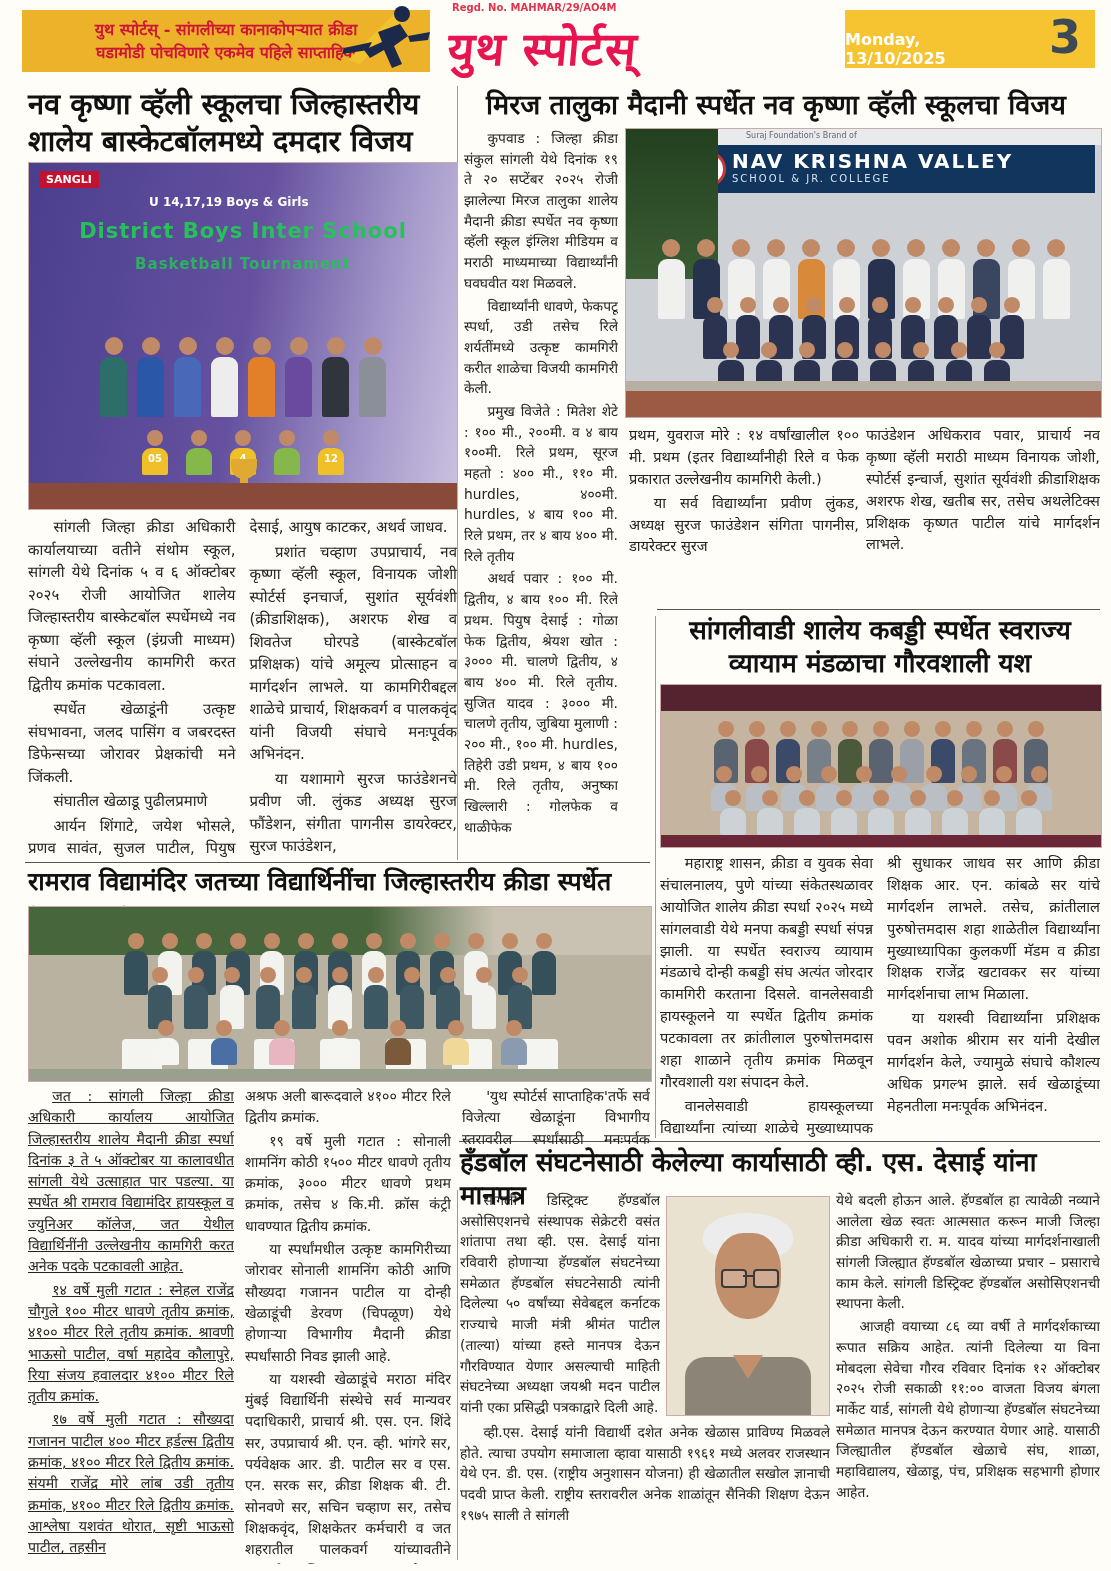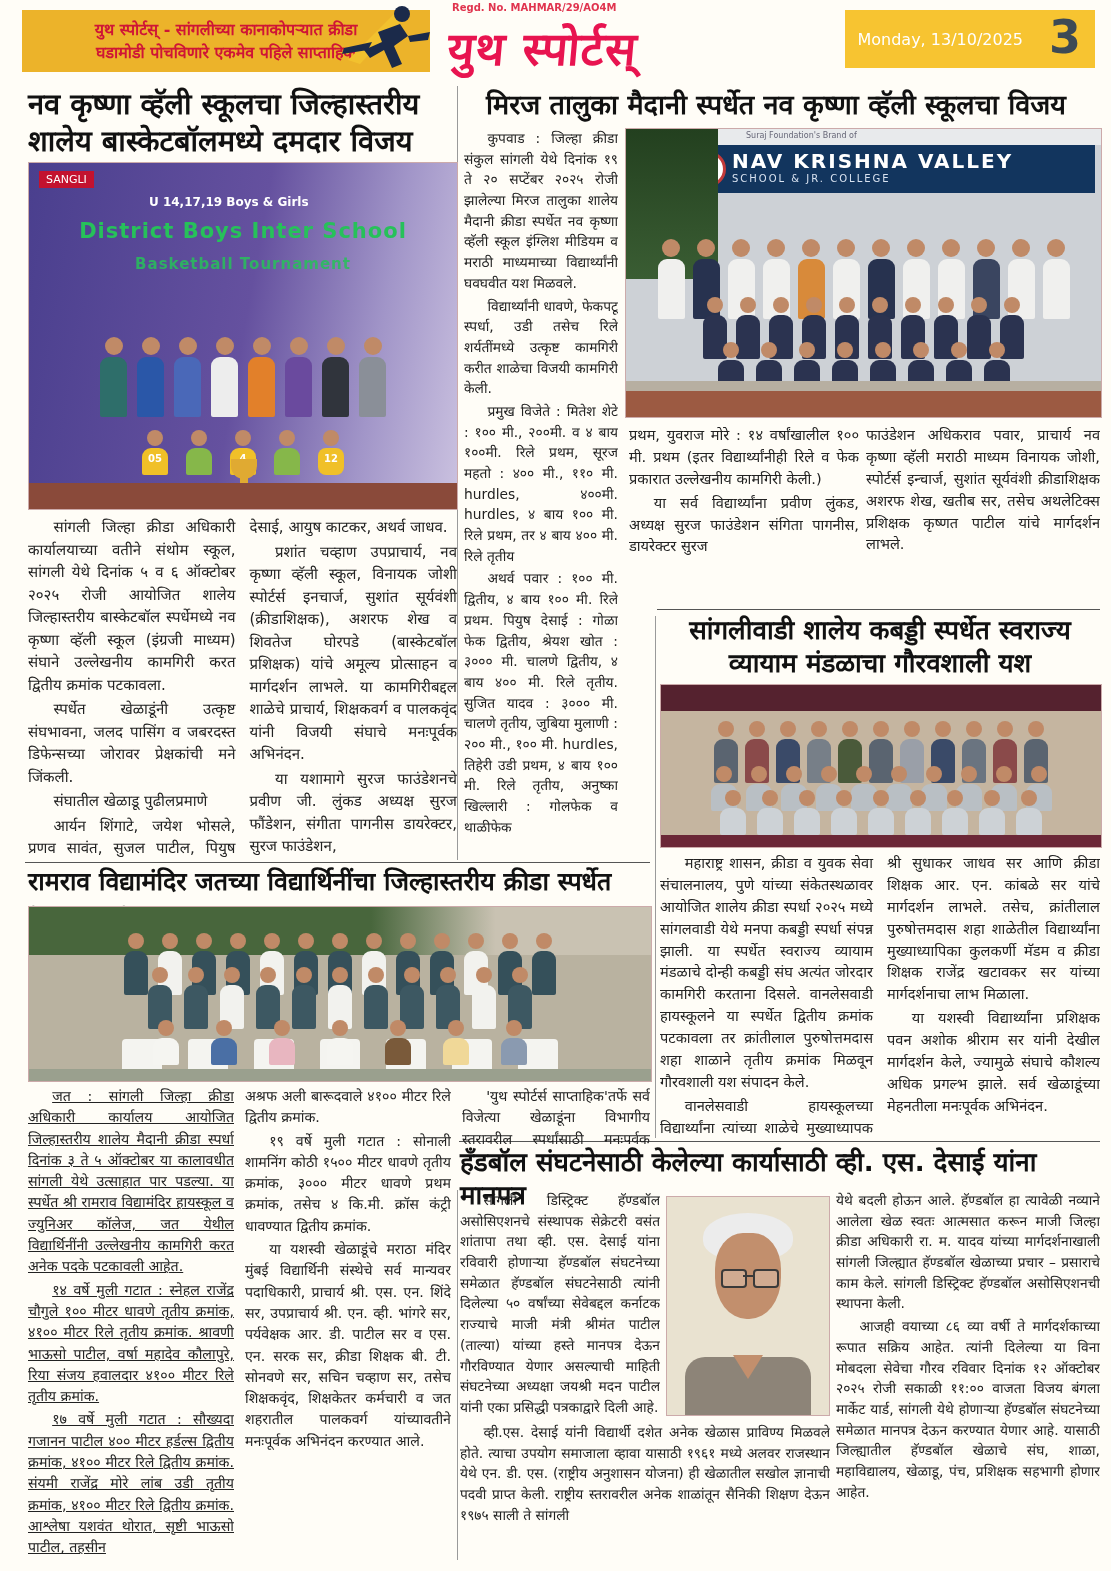--- a/index.html
+++ b/index.html
@@ -7,21 +7,21 @@
         font-family:"DejaVu Sans",sans-serif;color:#1c1c1c;overflow:hidden;}
   
   .tagline{position:absolute;left:22px;top:10px;width:408px;height:62px;background:#ecb32a;
            color:#cf1536;font-weight:bold;font-size:16px;line-height:1.45;text-align:center;
            display:flex;flex-direction:column;justify-content:center;}
   .regd{position:absolute;left:452px;top:2px;font-size:10px;font-weight:bold;color:#e0344e;}
   .masthead{position:absolute;left:448px;top:16px;font-size:46px;font-weight:800;color:#e81450;
             transform:skewX(-5deg);letter-spacing:1px;white-space:nowrap;}
   .runner{position:absolute;left:338px;top:2px;}
   .datebox{position:absolute;left:845px;top:10px;width:250px;height:58px;background:#f7c431;}
-  .dateline{position:absolute;right:72px;top:20px;font-size:16px;font-weight:normal;color:#fff;}
+  .dateline{position:absolute;right:72px;top:20px;font-size:16px;font-weight:bold;color:#fff;}
   .pagenum{position:absolute;right:14px;top:0px;font-size:46px;font-weight:800;color:#3d4a55;}
   
   .hrule{position:absolute;height:1px;background:#555;}
   .vrule{position:absolute;width:1px;background:#9a9a9a;}
   
   .head{position:absolute;font-weight:800;color:#111;}
   .bodytxt{position:absolute;font-size:14.6px;line-height:1.5;text-align:justify;color:#222;overflow:hidden;}
   .bodytxt p{margin:0 0 2px 0;text-indent:1.7em;}
   .bodytxt p.cont{text-indent:0;}
   .twocol{column-count:2;column-gap:14px;}
@@ -32,21 +32,21 @@
   .psn::before{content:"";position:absolute;left:50%;transform:translateX(-50%);
                border-radius:50%;background:#c08a67;}
   .row-adult .psn{width:27px;height:60px;} .row-adult .psn::before{width:18px;height:18px;top:-20px;}
   .row-teen  .psn{width:24px;height:44px;} .row-teen  .psn::before{width:16px;height:16px;top:-18px;}
   .row-squat .psn{width:26px;height:27px;} .row-squat .psn::before{width:16px;height:16px;top:-18px;}
   .num{position:absolute;top:5px;left:0;right:0;text-align:center;color:#fff;
        font-size:10px;font-weight:bold;font-style:normal;}
   
   .p1{background:linear-gradient(100deg,#4a3f8e 0%,#65519f 50%,#a195c8 78%,#cbc2e0 100%);}
   .p1-tag{position:absolute;left:10px;top:8px;background:#c3122f;color:#fff;font-size:11px;
-          font-weight:normal;padding:2px 7px;}
+          font-weight:bold;padding:2px 7px;}
   .p1-sub{position:absolute;left:120px;top:32px;color:#fff;font-size:12px;font-weight:bold;}
   .p1-b1{position:absolute;left:0;right:0;top:56px;text-align:center;color:#27c15a;
          font-size:21px;font-weight:800;letter-spacing:1px;}
   .p1-b2{position:absolute;left:0;right:0;top:92px;text-align:center;color:#27c15a;
          font-size:15px;font-weight:800;letter-spacing:1px;opacity:.85;}
   .p1-floor{position:absolute;left:0;right:0;bottom:0;height:26px;background:#8a4a3a;}
   .trophy{position:absolute;left:202px;bottom:30px;width:26px;height:20px;background:#e0aa32;
           border-radius:0 0 14px 14px;}
   .trophy::before{content:"";position:absolute;left:9px;top:19px;width:8px;height:9px;background:#e0aa32;}
   .trophy::after{content:"";position:absolute;left:2px;top:27px;width:22px;height:6px;background:#7c5018;}
@@ -143,21 +143,21 @@
     </div>
     <div class="crowd row-squat" style="bottom:34px;gap:18px;">
       <span class="psn" style="color:#f0c028;">
           <i class="num">05</i>
         </span>
       <span class="psn" style="color:#86b74a;"></span>
       <span class="psn" style="color:#f0c028;">
           <i class="num">4</i>
         </span>
       <span class="psn" style="color:#86b74a;"></span>
-      <span class="psn" style="color:#f0c028;border-radius:8px;">
+      <span class="psn" style="color:#f0c028;">
           <i class="num">12</i>
         </span>
     </div>
     <div class="trophy"></div>
     <div class="p1-floor"></div>
   </div>
 
   <div class="bodytxt twocol" style="left:28px;top:516px;width:429px;height:344px;font-size:15px;">
     <p>सांगली जिल्हा क्रीडा अधिकारी कार्यालयाच्या वतीने संथोम स्कूल, सांगली येथे दिनांक ५ व ६ ऑक्टोबर २०२५ रोजी आयोजित शालेय जिल्हास्तरीय बास्केटबॉल स्पर्धेमध्ये नव कृष्णा व्हॅली स्कूल (इंग्रजी माध्यम) संघाने उल्लेखनीय कामगिरी करत द्वितीय क्रमांक पटकावला.</p>
     <p>स्पर्धेत खेळाडूंनी उत्कृष्ट संघभावना, जलद पासिंग व जबरदस्त डिफेन्सच्या जोरावर प्रेक्षकांची मने जिंकली.</p>
@@ -336,20 +336,21 @@
   </div>
 
   <div class="bodytxt" style="left:28px;top:1086px;width:206px;height:478px;font-size:14.2px;text-decoration:underline;">
     <p>जत : सांगली जिल्हा क्रीडा अधिकारी कार्यालय आयोजित जिल्हास्तरीय शालेय मैदानी क्रीडा स्पर्धा दिनांक ३ ते ५ ऑक्टोबर या कालावधीत सांगली येथे उत्साहात पार पडल्या. या स्पर्धेत श्री रामराव विद्यामंदिर हायस्कूल व ज्युनिअर कॉलेज, जत येथील विद्यार्थिनींनी उल्लेखनीय कामगिरी करत अनेक पदके पटकावली आहेत.</p>
     <p>१४ वर्षे मुली गटात : स्नेहल राजेंद्र चौगुले १०० मीटर धावणे तृतीय क्रमांक, ४१०० मीटर रिले तृतीय क्रमांक. श्रावणी भाऊसो पाटील, वर्षा महादेव कौलापुरे, रिया संजय हवालदार ४१०० मीटर रिले तृतीय क्रमांक.</p>
     <p>१७ वर्षे मुली गटात : सौख्यदा गजानन पाटील ४०० मीटर हर्डल्स द्वितीय क्रमांक, ४१०० मीटर रिले द्वितीय क्रमांक. संयमी राजेंद्र मोरे लांब उडी तृतीय क्रमांक, ४१०० मीटर रिले द्वितीय क्रमांक. आश्लेषा यशवंत थोरात, सृष्टी भाऊसो पाटील, तहसीन</p>
   </div>
   <div class="bodytxt" style="left:245px;top:1086px;width:206px;height:478px;font-size:14.2px;">
     <p class="cont">अश्रफ अली बारूदवाले ४१०० मीटर रिले द्वितीय क्रमांक.</p>
     <p>१९ वर्षे मुली गटात : सोनाली शामनिंग कोठी १५०० मीटर धावणे तृतीय क्रमांक, ३००० मीटर धावणे प्रथम क्रमांक, तसेच ४ कि.मी. क्रॉस कंट्री धावण्यात द्वितीय क्रमांक.</p>
+    <p>या स्पर्धांमधील उत्कृष्ट कामगिरीच्या जोरावर सोनाली शामनिंग कोठी आणि सौख्यदा गजानन पाटील या दोन्ही खेळाडूंची डेरवण (चिपळूण) येथे होणाऱ्या विभागीय मैदानी क्रीडा स्पर्धांसाठी निवड झाली आहे.</p>
     <p>या यशस्वी खेळाडूंचे मराठा मंदिर मुंबई विद्यार्थिनी संस्थेचे सर्व मान्यवर पदाधिकारी, प्राचार्य श्री. एस. एन. शिंदे सर, उपप्राचार्य श्री. एन. व्ही. भांगरे सर, पर्यवेक्षक आर. डी. पाटील सर व एस. एन. सरक सर, क्रीडा शिक्षक बी. टी. सोनवणे सर, सचिन चव्हाण सर, तसेच शिक्षकवृंद, शिक्षकेतर कर्मचारी व जत शहरातील पालकवर्ग यांच्यावतीने मनःपूर्वक अभिनंदन करण्यात आले.</p>
   </div>
   <div class="bodytxt" style="left:462px;top:1086px;width:188px;height:58px;font-size:14.2px;">
     <p>'युथ स्पोर्टर्स साप्ताहिक'तर्फे सर्व विजेत्या खेळाडूंना विभागीय स्तरावरील स्पर्धांसाठी मनःपूर्वक शुभेच्छा.</p>
   </div>
 
   <div class="head" style="left:460px;top:1146px;width:640px;font-size:26px;line-height:33px;">हँडबॉल संघटनेसाठी केलेल्या कार्यासाठी व्ही. एस. देसाई यांना मानपत्र</div>
 
   <div class="bodytxt" style="left:460px;top:1190px;width:200px;height:232px;font-size:13.8px;">
     <p>सांगली डिस्ट्रिक्ट हॅण्डबॉल असोसिएशनचे संस्थापक सेक्रेटरी वसंत शांतापा तथा व्ही. एस. देसाई यांना रविवारी होणाऱ्या हॅण्डबॉल संघटनेच्या समेळात हॅण्डबॉल संघटनेसाठी त्यांनी दिलेल्या ५० वर्षांच्या सेवेबद्दल कर्नाटक राज्याचे माजी मंत्री श्रीमंत पाटील (ताल्या) यांच्या हस्ते मानपत्र देऊन गौरविण्यात येणार असल्याची माहिती संघटनेच्या अध्यक्षा जयश्री मदन पाटील यांनी एका प्रसिद्धी पत्रकाद्वारे दिली आहे.</p>

